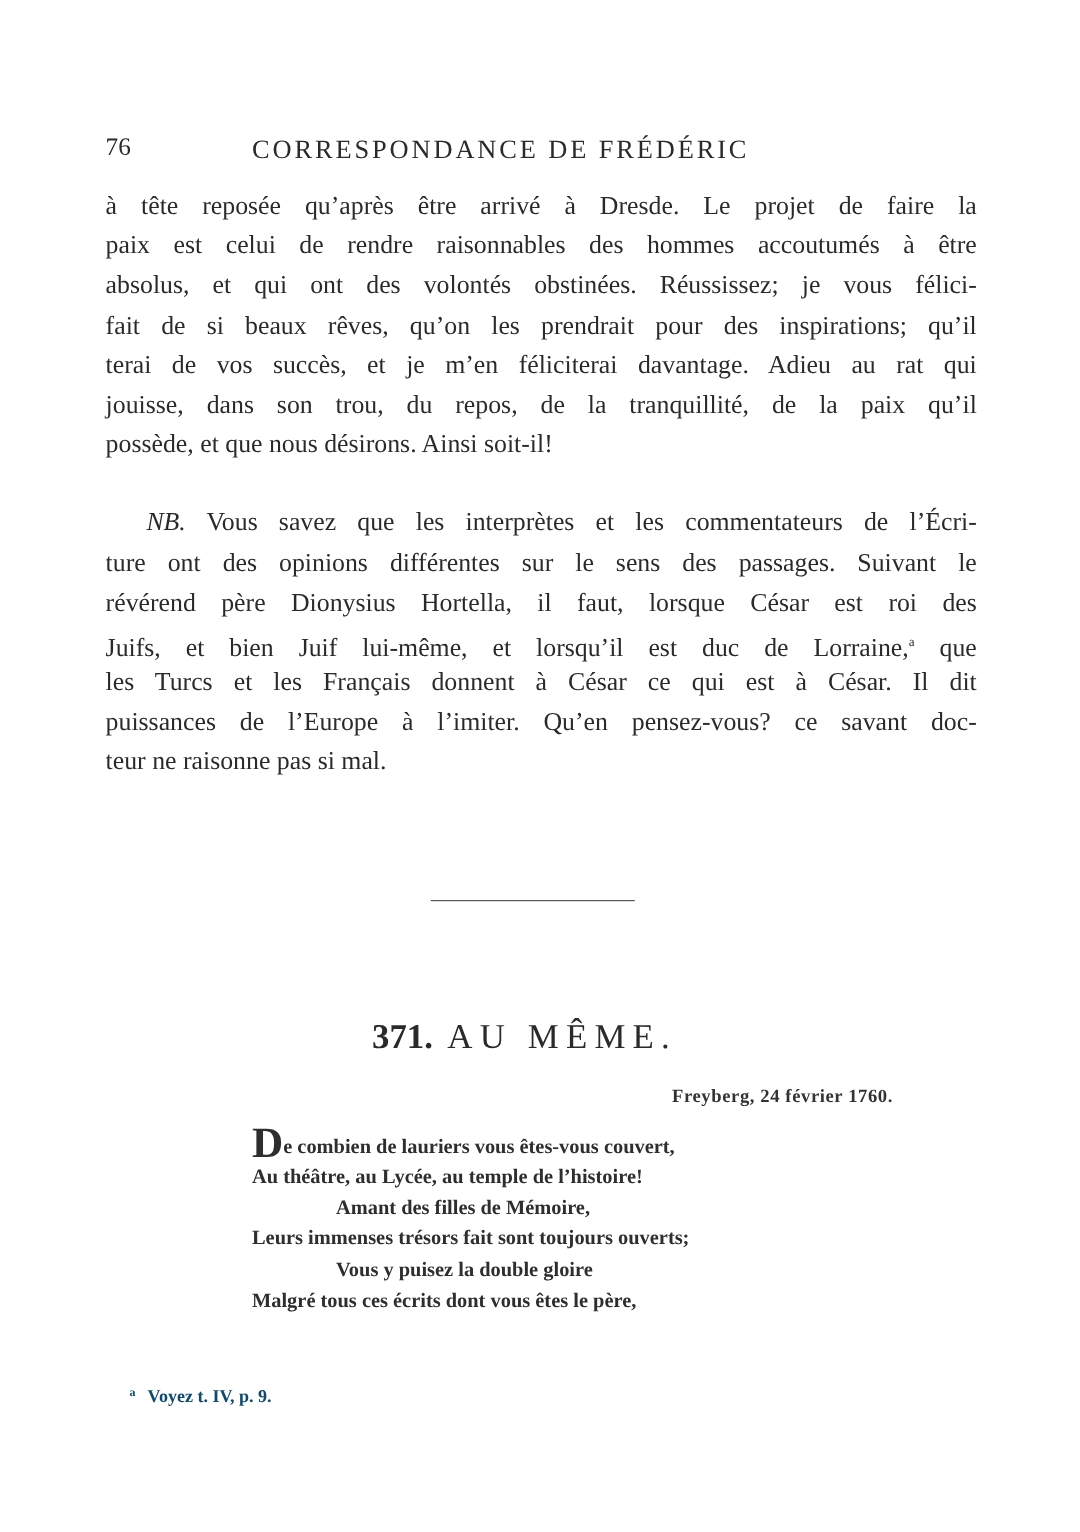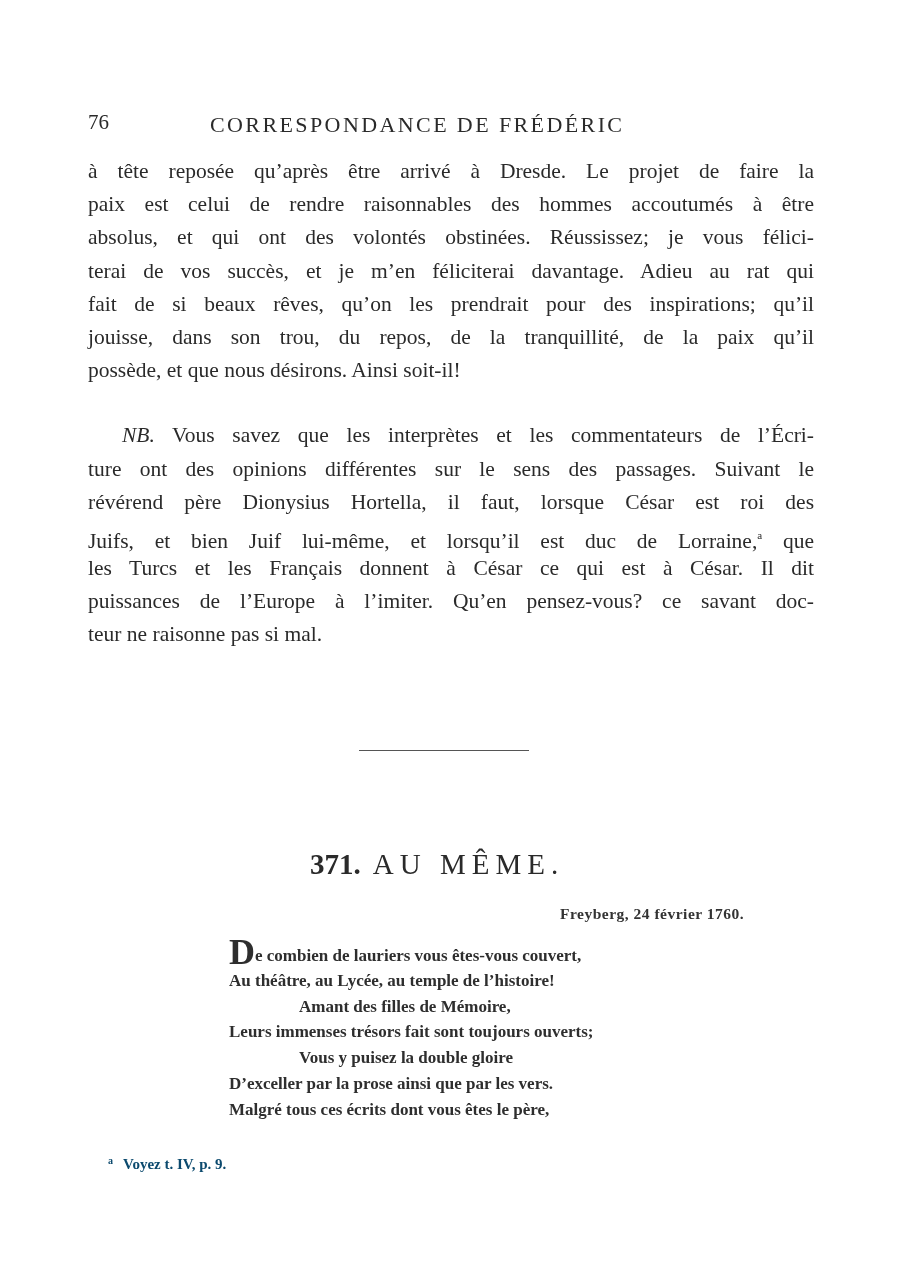--- a/index.html
+++ b/index.html
@@ -21,21 +21,21 @@
 
   .separator { position: absolute; left: 359px; top: 750px; width: 170px; height: 0; border-top: 1px solid #555; }
 
   .letter-title { position: absolute; left: 310px; top: 848px; width: 300px; font-size: 29px; white-space: nowrap; }
   .letter-num { font-size: 29px; font-weight: bold; }
   .letter-name { letter-spacing: 6px; margin-left: 12px; font-weight: normal; }
 
   .dateline { position: absolute; left: 560px; top: 905px; font-size: 15.5px; letter-spacing: 0.5px; font-weight: bold; color:#333; white-space: nowrap; }
 
   .poem { position: absolute; left: 210px; top: 942px; width: 480px; font-size: 17px; line-height: 25.8px; font-weight: bold; color: #2e2e2e; }
-  .verse { display: block; white-space: nowrap; height: 25.8px; margin-left: 19px; }
+  .verse { display: block; white-space: nowrap; height: 25.8px; }
   .verse.short { padding-left: 70px; }
   .dropcap { font-size: 36px; line-height: 20px; vertical-align: -3px; font-weight: bold; }
 
   .footnote { position: absolute; left: 108px; top: 1155px; font-size: 15px; font-weight: bold; color: #0c4a6e; white-space: nowrap; }
   .fn-mark { font-size: 10px; vertical-align: 5px; margin-right: 10px; }
 </style>
 </head>
 <body>
 
 <div class="page">
@@ -43,22 +43,22 @@
   <div class="running-head">
     <span class="page-number">76</span>
     <span class="running-title">CORRESPONDANCE DE FRÉDÉRIC</span>
   </div>
 
   <div class="body-text">
     <div>
       <span class="line">à tête reposée qu’après être arrivé à Dresde. Le projet de faire la</span>
       <span class="line">paix est celui de rendre raisonnables des hommes accoutumés à être</span>
       <span class="line">absolus, et qui ont des volontés obstinées. Réussissez; je vous félici-</span>
+      <span class="line">fait de si beaux rêves, qu’on les prendrait pour des inspirations; qu’il</span>
       <span class="line">terai de vos succès, et je m’en féliciterai davantage. Adieu au rat qui</span>
-      <span class="line">fait de si beaux rêves, qu’on les prendrait pour des inspirations; qu’il</span>
       <span class="line">jouisse, dans son trou, du repos, de la tranquillité, de la paix qu’il</span>
       <span class="line last">possède, et que nous désirons. Ainsi soit-il!</span>
     </div>
 
     <div class="para-gap"></div>
 
     <div>
       <span class="line indent"><span class="nb-italic">NB.</span><span> Vous savez que les interprètes et les commentateurs de l’Écri-</span></span>
       <span class="line">ture ont des opinions différentes sur le sens des passages. Suivant le</span>
       <span class="line">révérend père Dionysius Hortella, il faut, lorsque César est roi des</span>
@@ -76,21 +76,20 @@
   </div>
 
   <div class="dateline">Freyberg, 24 février 1760.</div>
 
   <div class="poem">
     <span class="verse"><span class="dropcap">D</span><span>e combien de lauriers vous êtes-vous couvert,</span></span>
     <span class="verse">Au théâtre, au Lycée, au temple de l’histoire!</span>
     <span class="verse short">Amant des filles de Mémoire,</span>
     <span class="verse">Leurs immenses trésors fait sont toujours ouverts;</span>
     <span class="verse short">Vous y puisez la double gloire</span>
-    <span class="verse">D’exceller par la prose ainsi que par les vers.</span>
     <span class="verse">Malgré tous ces écrits dont vous êtes le père,</span>
   </div>
 
   <div class="footnote">
     <span class="fn-mark">a</span><span>Voyez t. IV, p. 9.</span>
   </div>
 
 </div>
 
 </body></html>

